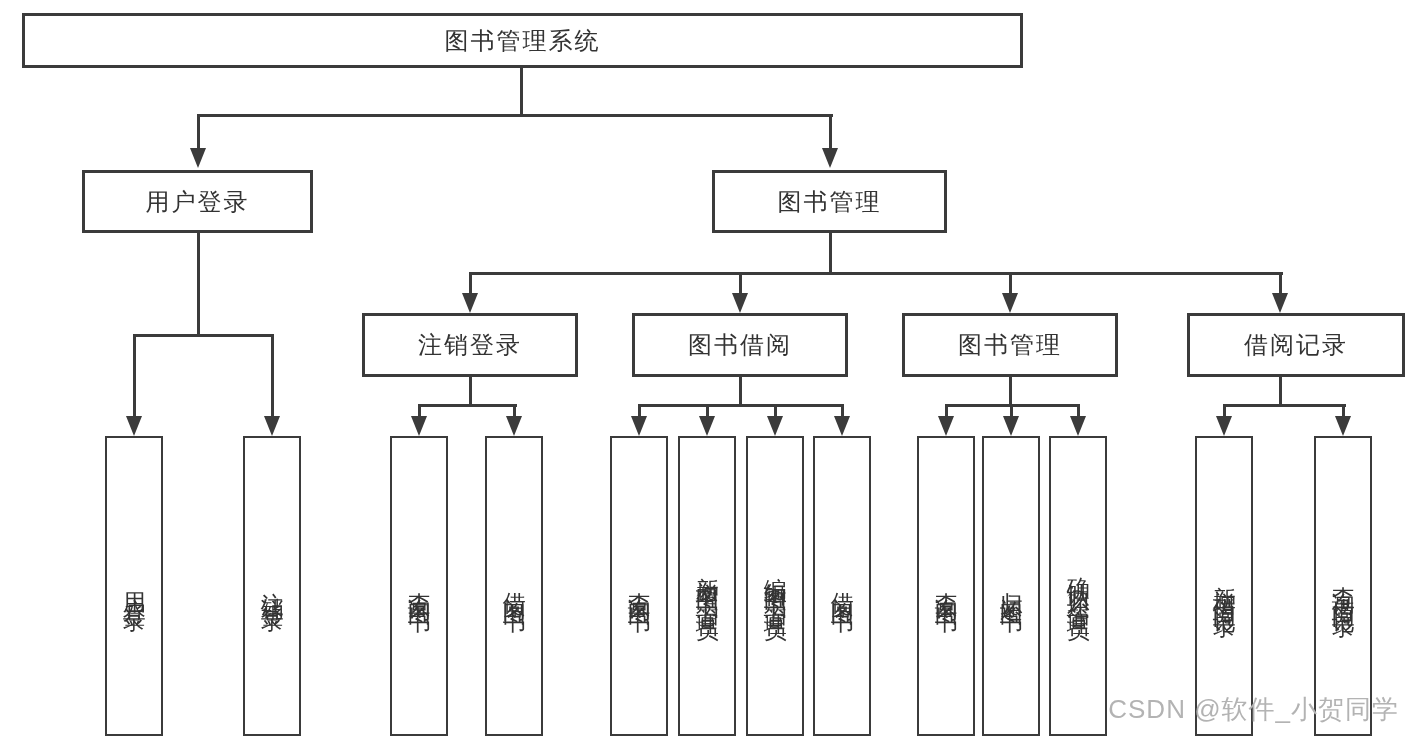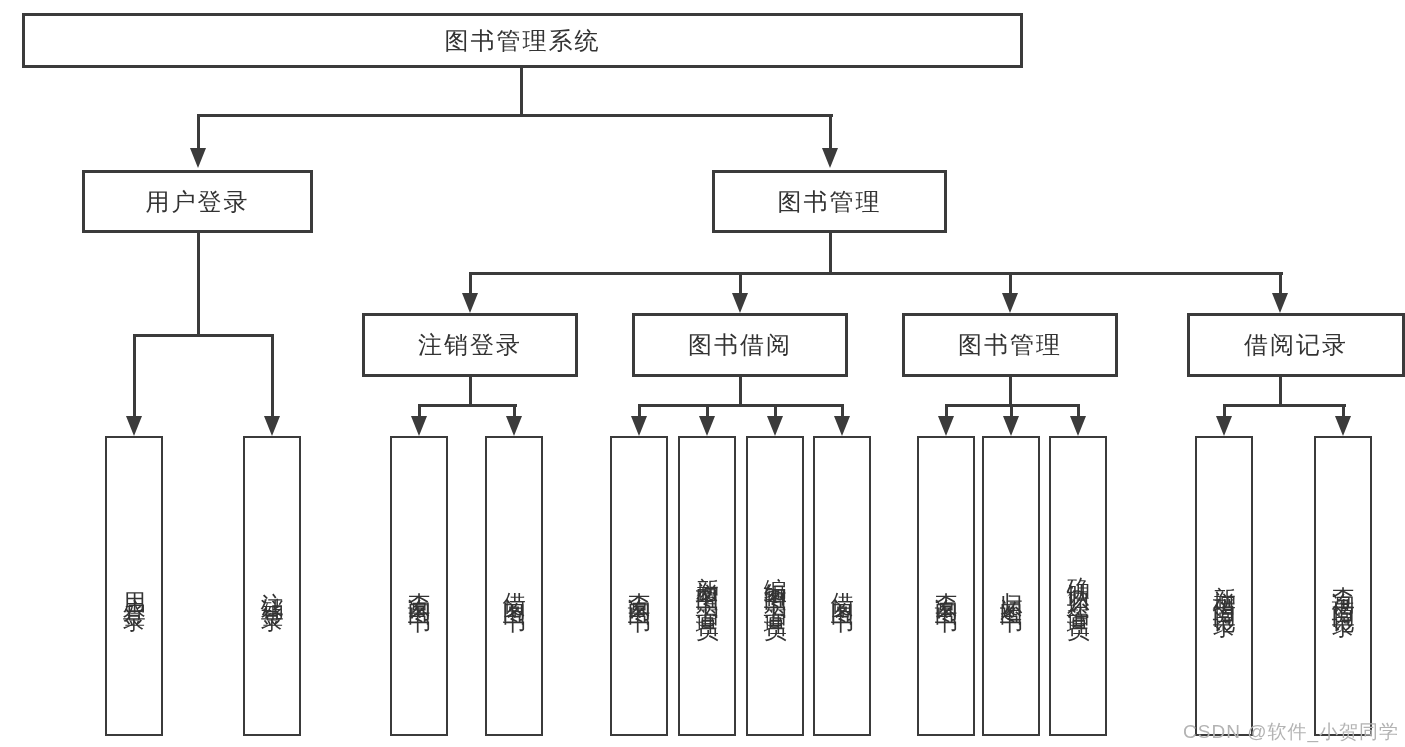--- a/index.html
+++ b/index.html
@@ -42,22 +42,22 @@
     line-height:1.1;
   }
   .ln{position:absolute;display:block;background:var(--line);}
   .ah{
     position:absolute;display:block;width:0;height:0;
     border-left:8px solid transparent;
     border-right:8px solid transparent;
     border-top:20px solid var(--line);
   }
   #watermark{
-    position:absolute;right:6px;top:719px;
-    font-size:19px;color:var(--watermark);
+    position:absolute;right:6px;top:692px;
+    font-size:26px;color:var(--watermark);
     letter-spacing:1px;
     margin-left:24px;
   }
 </style>
 </head>
 <body>
 
 <div id="stage">
 
   <div class="box" style="left:22px;top:13px;width:1001px;height:55px">图书管理系统</div>

